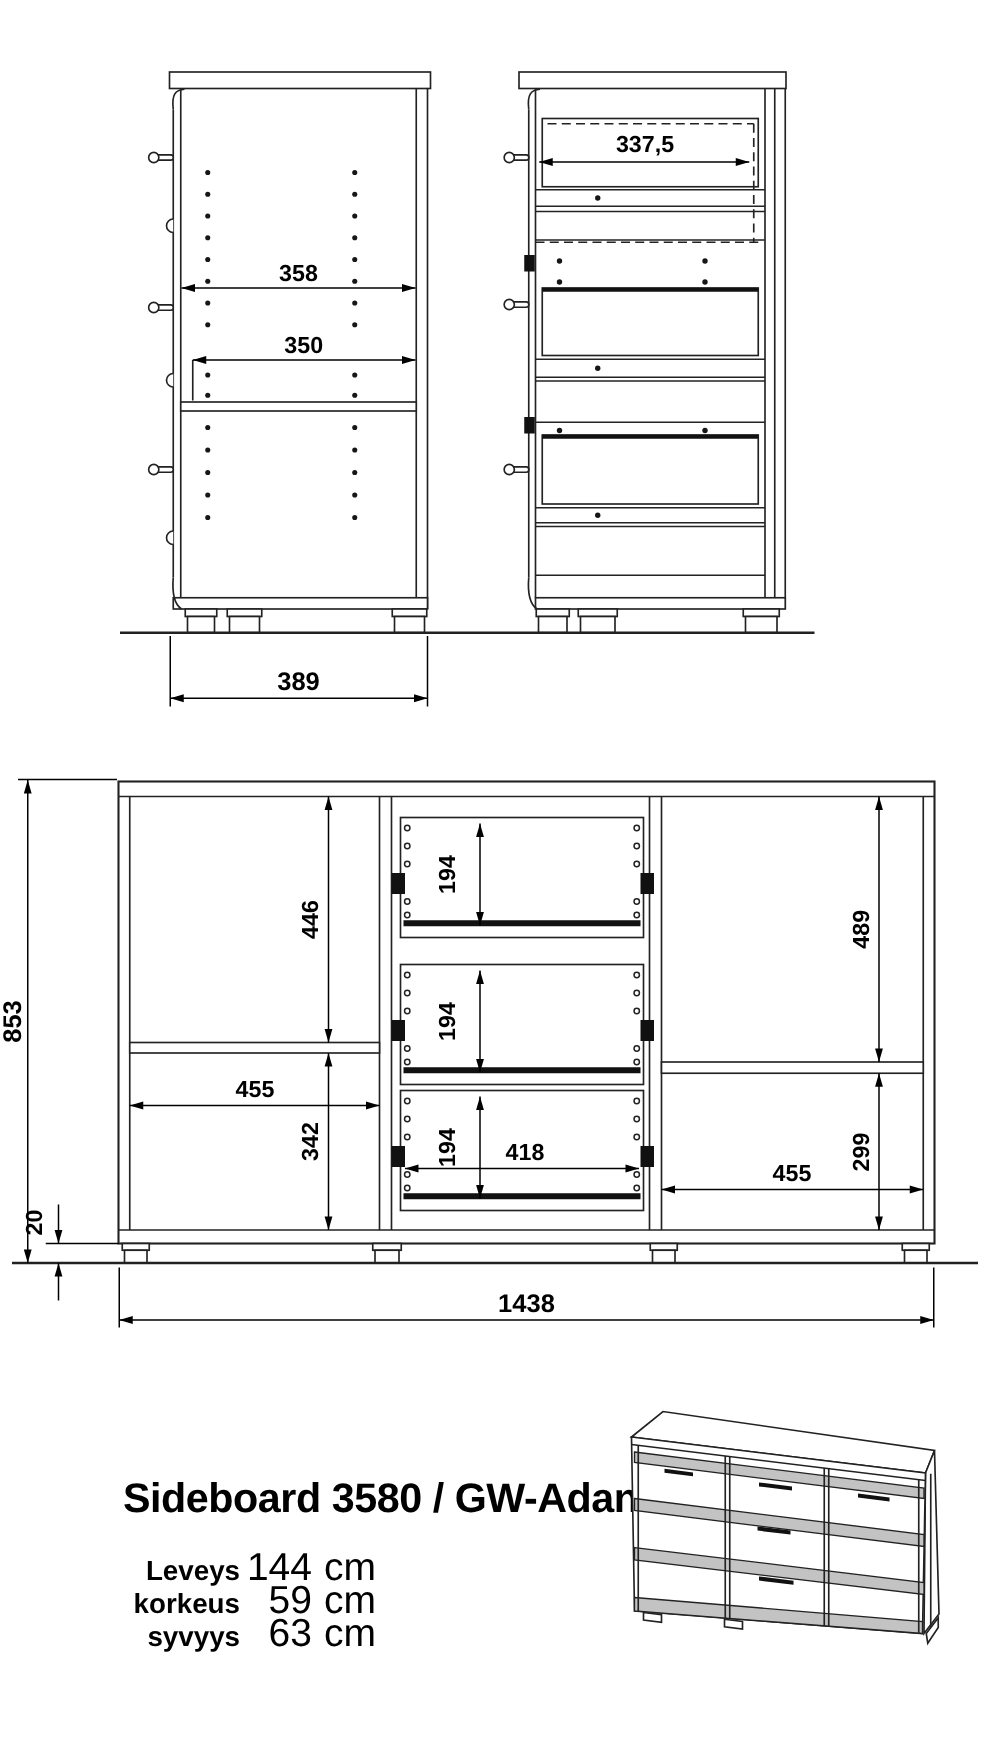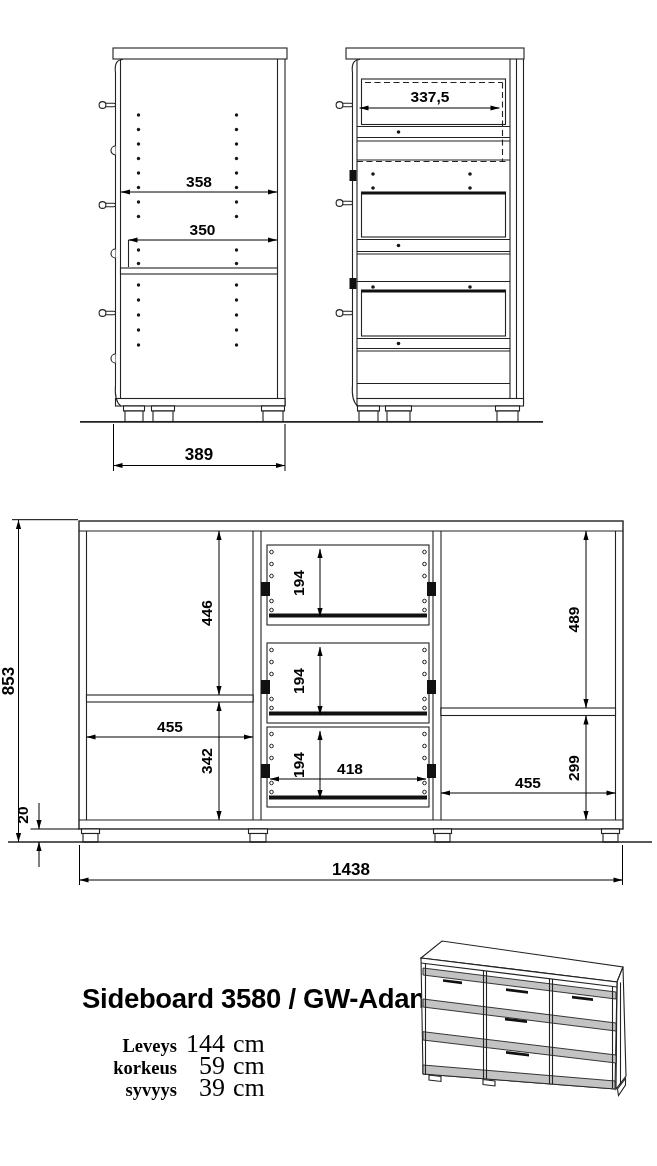--- a/index.html
+++ b/index.html
@@ -20,21 +20,21 @@
   .blk  { fill:#111; stroke:none; }
   .dimln{ stroke:#000; stroke-width:1; fill:none; }
   .arw  { fill:#000; stroke:none; }
   .hatch{ fill:#c3c3c3; stroke:#222; stroke-width:0.9; }
   text.dim   { font:700 15.5px "Liberation Sans", sans-serif; fill:#000; }
   text.dimlg { font:700 17px "Liberation Sans", sans-serif; fill:#000; }
   .title {
     position:absolute; left:82px; top:983px; width:420px;
     font-size:27.5px; font-weight:700; color:#000; letter-spacing:-0.3px; white-space:nowrap;
   }
-  .specs { position:absolute; left:77px; top:1033px; width:260px;font-family:Liberation Serif, serif; }
+  .specs { position:absolute; left:60px; top:1033px; width:260px; }
   .spec-row { height:22px; line-height:22px; white-space:nowrap; }
   .spec-label { display:inline-block; width:100px; text-align:right; font-size:18.5px; font-weight:700; color:#000; vertical-align:baseline; }
   .spec-num   { display:inline-block; width:48px; text-align:right; font-size:26px; font-weight:400; color:#000; vertical-align:baseline; }
   .spec-unit  { display:inline-block; margin-left:8px; font-size:26px; font-weight:400; color:#000; vertical-align:baseline; }
 </style>
 </head>
 <body>
 
 <div class="page">
 
@@ -426,21 +426,21 @@
   <div class="title">Sideboard 3580 / GW-Adana</div>
 
   <div class="specs">
     <div class="spec-row">
       <span class="spec-label">Leveys</span><span class="spec-num">144</span><span class="spec-unit">cm</span>
     </div>
     <div class="spec-row">
       <span class="spec-label">korkeus</span><span class="spec-num">59</span><span class="spec-unit">cm</span>
     </div>
     <div class="spec-row">
-      <span class="spec-label">syvyys</span><span class="spec-num">39</span><span class="spec-unit">cm</span>
+      <span class="spec-label">syvyys</span><span class="spec-num">63</span><span class="spec-unit">cm</span>
     </div>
   </div>
 
   <svg style="left:380px;top:925px" width="277" height="241" viewBox="380 925 277 241">
     <g>
 
       <polygon class="lnf" points="421,958 442,941 623,967 617,982"></polygon>
 
       <polygon class="lnf" points="617,982 623,967 626,1076 616,1089"></polygon>
       <line class="ln" x1="620.5" y1="982.5" x2="620.5" y2="1087.5"></line>

